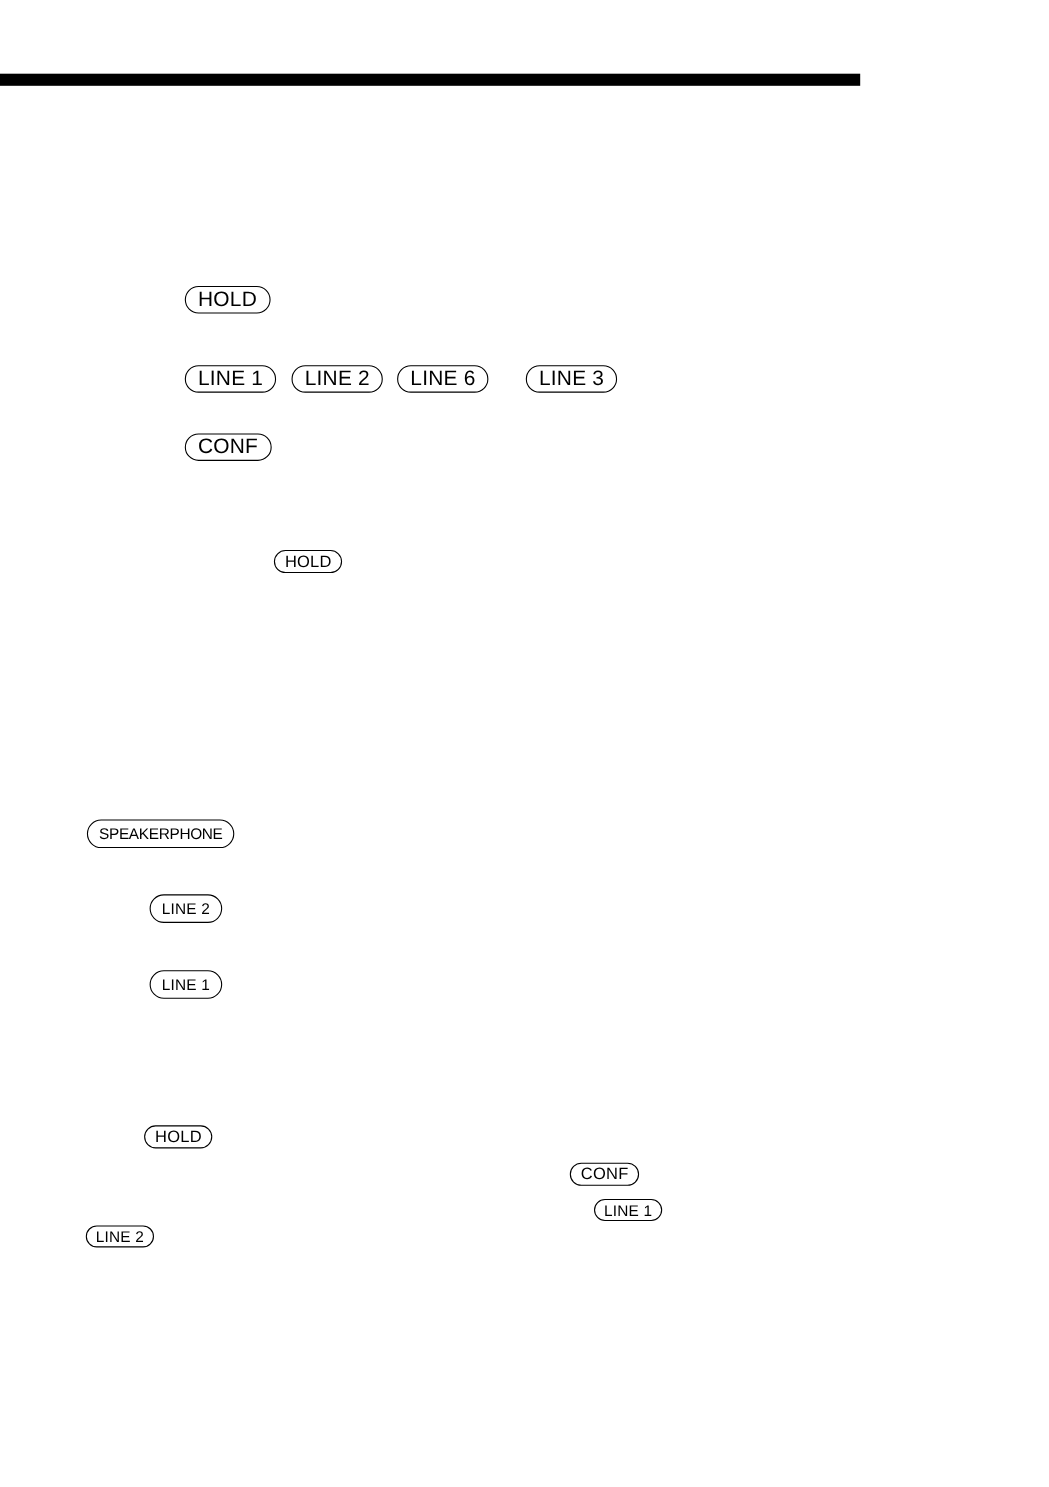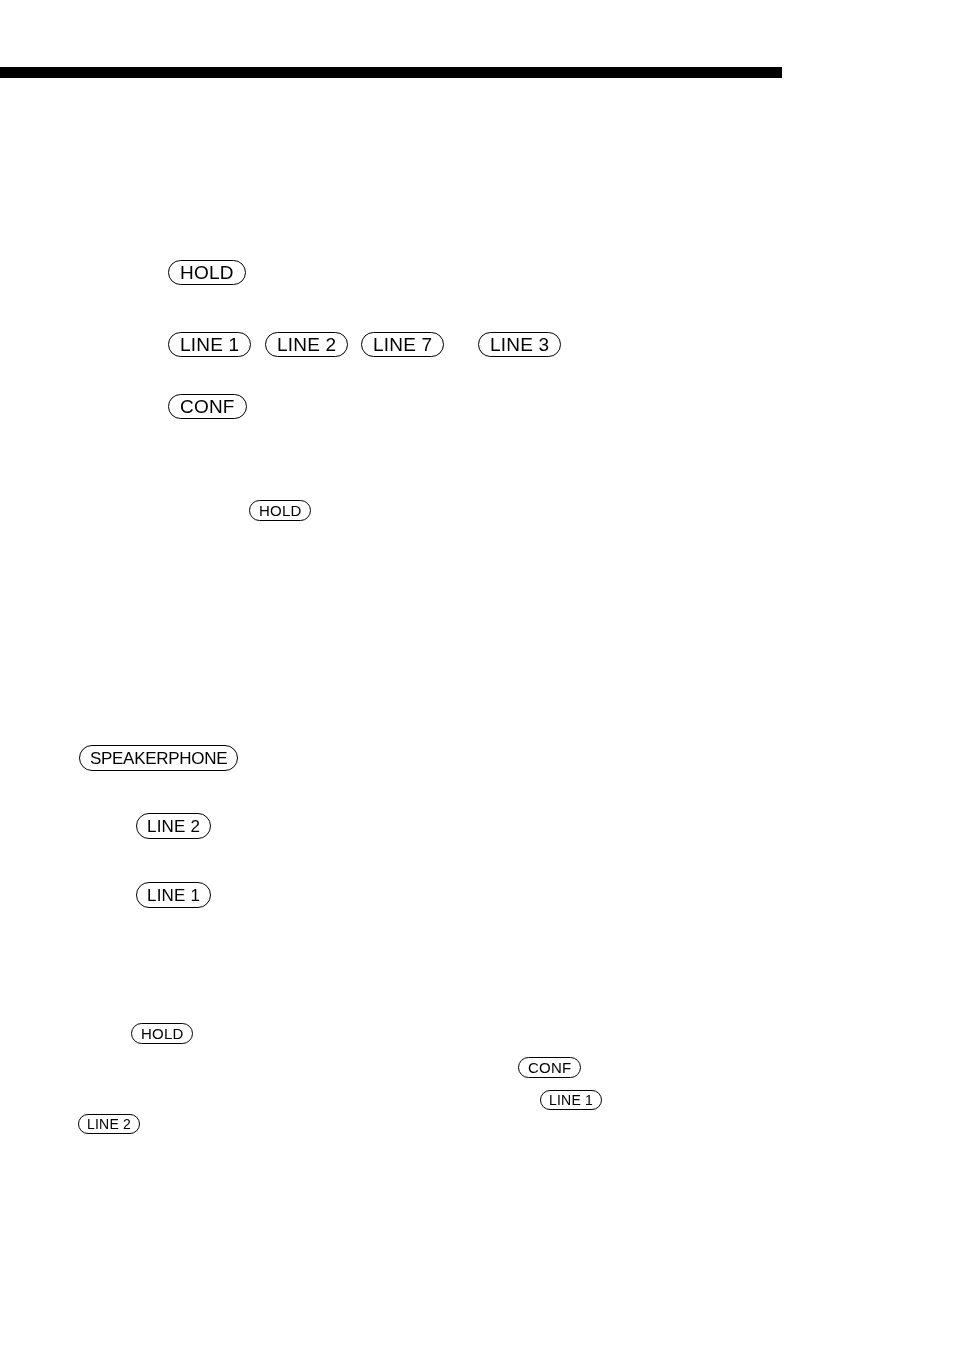--- a/index.html
+++ b/index.html
@@ -49,42 +49,42 @@
     border-radius: 999px;
     background: #ffffff;
     color: #000000;
     font-family: "Liberation Sans", sans-serif;
     font-weight: 400;
     letter-spacing: 0.2px;
     white-space: nowrap;
     line-height: 1;
   }
   .keycap.k-lg   { font-size: 19px; padding: 0 11px; height: 25px; }
-  .keycap.k-md   { font-size: 17px; padding: 12px 10px; height: 23px; }
+  .keycap.k-md   { font-size: 14px; padding: 12px 10px; height: 23px; }
   .keycap.k-sm   { font-size: 15px; padding: 0 9px;  height: 21px; }
   .keycap.k-xs   { font-size: 14px; padding: 0 8px;  height: 20px; }
 
   .keycap.tight { letter-spacing: -0.3px; }
 </style>
 </head>
 <body>
 
 <div id="page">
 
   <div class="top-rule" style="left:0px; top:67px; width:858px; height:11px;"></div>
 
   <div class="chapter-tab" style="left:890px; top:663px; width:64px; height:28px;"></div>
 
   <div class="edge-rule" style="left:869px; top:1285px; width:2px; height:67px;"></div>
 
   <div id="keys-layer">
       <span class="keycap k-lg" style="left: 168px; top: 260px;">HOLD</span>
       <span class="keycap k-lg" style="left: 168px; top: 332px;">LINE 1</span>
       <span class="keycap k-lg" style="left: 265px; top: 332px;">LINE 2</span>
-      <span class="keycap k-lg" style="left: 361px; top: 332px;">LINE 7</span>
+      <span class="keycap k-lg" style="left: 361px; top: 332px;">LINE 6</span>
       <span class="keycap k-lg" style="left: 478px; top: 332px;">LINE 3</span>
       <span class="keycap k-lg" style="left: 168px; top: 394px;">CONF</span>
       <span class="keycap k-sm" style="left: 249px; top: 500px;">HOLD</span>
       <span class="keycap k-md tight" style="left: 79px; top: 745px;">SPEAKERPHONE</span>
       <span class="keycap k-md" style="left: 136px; top: 813px;">LINE 2</span>
       <span class="keycap k-md" style="left: 136px; top: 882px;">LINE 1</span>
       <span class="keycap k-sm" style="left: 131px; top: 1023px;">HOLD</span>
       <span class="keycap k-sm" style="left: 518px; top: 1057px;">CONF</span>
       <span class="keycap k-xs" style="left: 540px; top: 1090px;">LINE 1</span>
       <span class="keycap k-xs" style="left: 78px; top: 1114px;">LINE 2</span>

